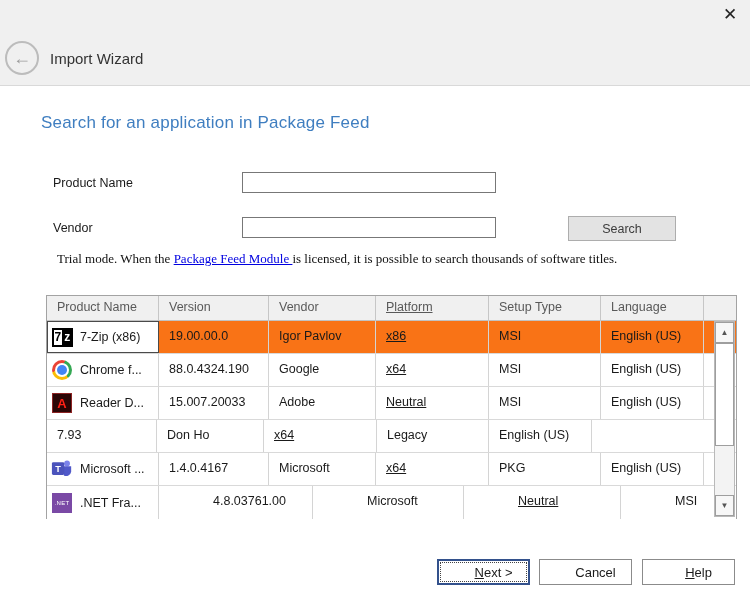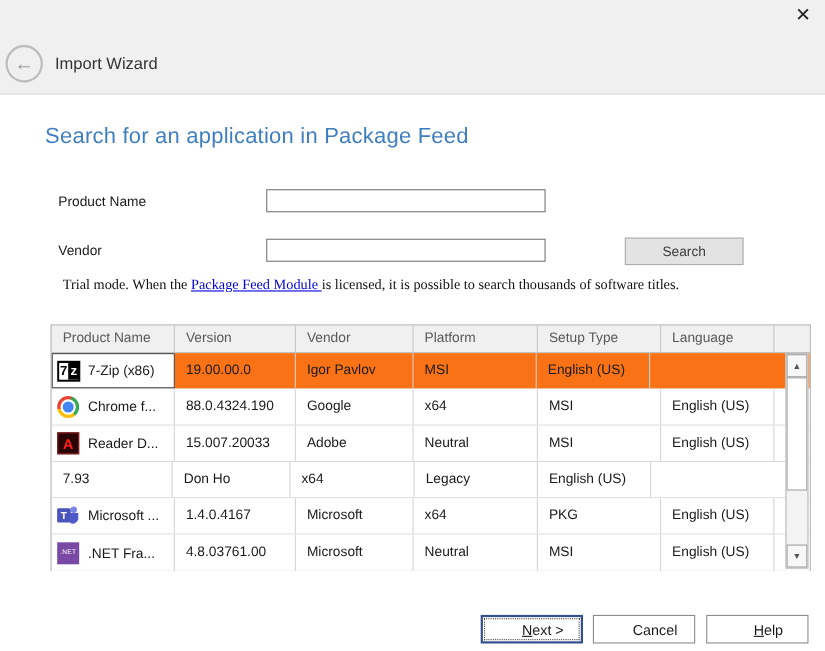--- a/index.html
+++ b/index.html
@@ -24,21 +24,21 @@
     border:2px solid #bcbcbc; border-radius:50%;
     display:flex; align-items:center; justify-content:center;
     color:#9d9d9d; font-size:18px; line-height:1; cursor:pointer; background:transparent;
   }
   .header-title {
     position:absolute; left:50px; top:50px; font-size:15px; color:#333333;
   }
 
   
   .page-heading {
-    position:absolute; left:41px; top:113px; font-size:20px; font-weight:400;
+    position:absolute; left:41px; top:113px; font-size:17px; font-weight:400;
     color:#3f7ec0; letter-spacing:0.2px;
   }
 
   
   .form-label { position:absolute; left:53px; font-size:12.5px; color:#1a1a1a; }
   .lbl-product { top:176px; }
   .lbl-vendor  { top:221px; }
   .text-input {
     position:absolute; left:242px; width:254px; height:21px;
     border:1px solid #777777; background:#fff; font-size:12px; padding:0 4px; outline:none;
@@ -60,24 +60,24 @@
     position:absolute; left:46px; top:295px; width:691px; height:224px;
     border:1px solid #a3a3a3; background:#fff; font-size:12.5px;
   }
   .grid-header { display:flex; height:25px; background:#f0f0f0; border-bottom:1px solid #c2c2c2; }
   .hcell {
     color:#595959; padding:4px 0 0 10px; border-right:1px solid #c6c6c6;
     white-space:nowrap; overflow:hidden; flex:0 0 auto;
   }
   .hcell.blank { flex:1 1 auto; border-right:none; }
   .c0 { width:112px; } .c1 { width:110px; } .c2 { width:107px; }
-  .c3 { width:113px; } .c4 { width:112px; } .c5 { width:103px; }
+  .c3 { width:113px;text-decoration:underline; } .c4 { width:112px; } .c5 { width:103px; }
 
   .trow { display:flex; height:33px; border-bottom:1px solid #d9d9d9; background:#fff; cursor:default; }
-  .trow:last-child { border-bottom:none; }
+  .trow:last-child { border-bottom:none;gap:44px; }
   .tcell {
     padding:8px 0 0 10px; border-right:1px solid #d4d4d4; white-space:nowrap;
     overflow:hidden; flex:0 0 auto; height:100%;
   }
   .tcell.blank { flex:1 1 auto; border-right:none; }
   .tcell.prodcell { display:flex; align-items:center; padding-top:0; gap:7px; padding-left:4px; }
   .trow.selected .tcell { background:#f97316; }
   .trow.selected .tcell.prodcell { background:#fff; outline:1px solid #4a4a4a; outline-offset:-1px; }
 
   
@@ -167,20 +167,21 @@
           <span class="appicon">
             <span class="i7z">
               <b>7</b>
               <i>z</i>
             </span>
           </span>
           <span>7-Zip (x86)</span>
         </div>
         <div class="tcell c1">19.00.00.0</div>
         <div class="tcell c2">Igor Pavlov</div>
+        <div class="tcell c3">x86</div>
         <div class="tcell c4">MSI</div>
         <div class="tcell c5">English (US)</div>
         <div class="tcell blank"></div>
       </div>
       <div class="trow">
         <div class="tcell prodcell c0">
           <span class="appicon">
             <span class="ichrome"></span>
           </span>
           <span>Chrome f...</span>

